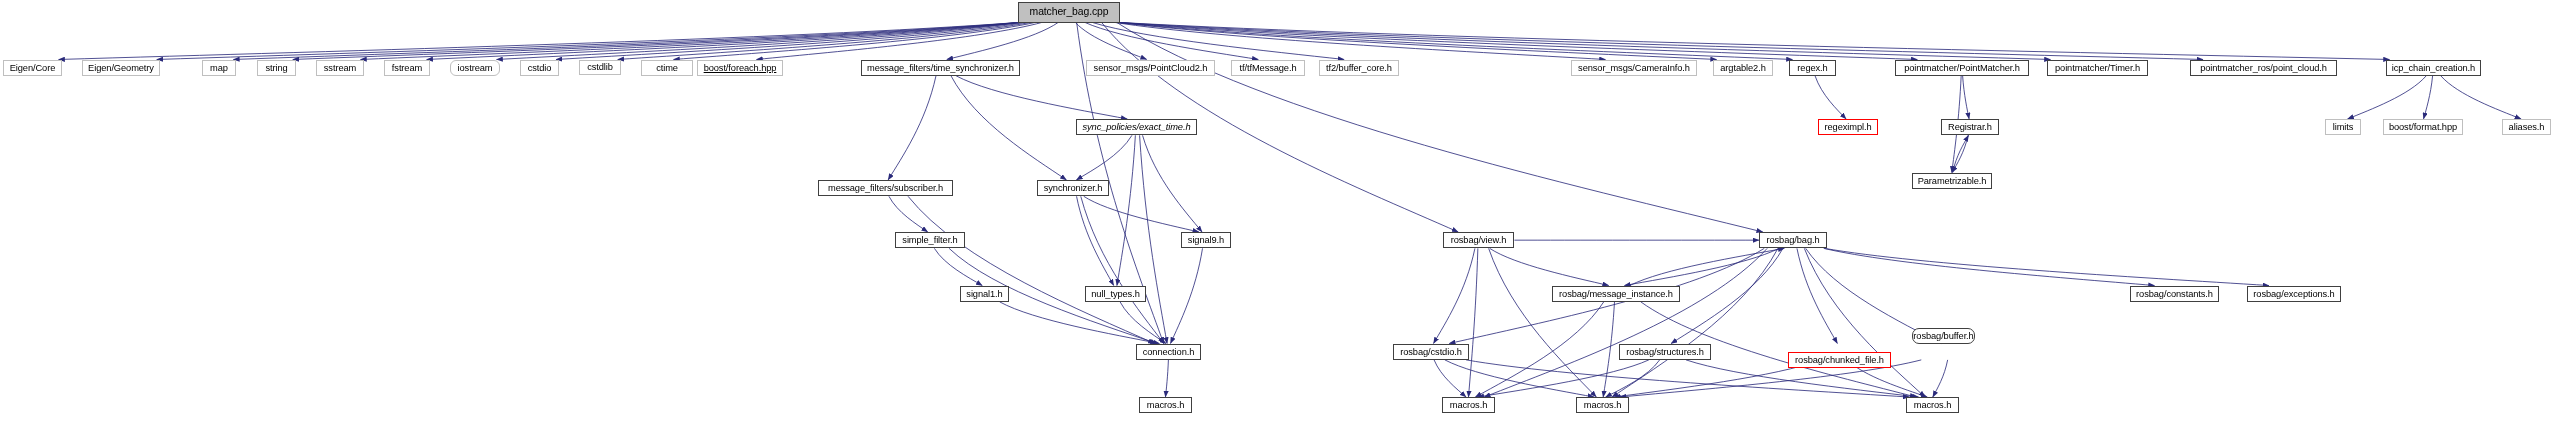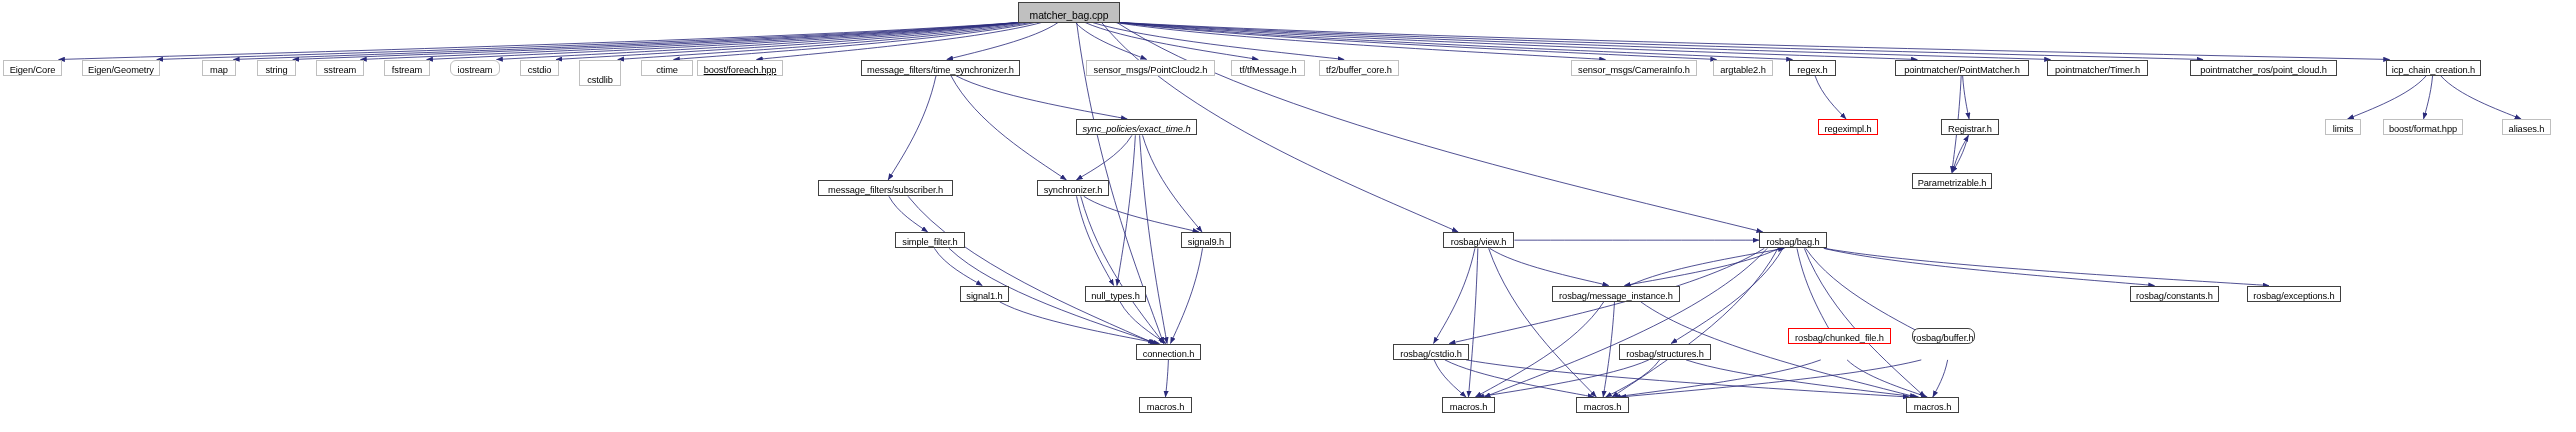--- a/index.html
+++ b/index.html
@@ -1,19 +1,19 @@
 <!DOCTYPE html>
 <html style="font-size:12px"><head>
 <meta charset="utf-8">
 <style>
   html,body{margin:0;padding:0;background:#ffffff;}
   #graph{position:relative;width:2576px;height:432px;background:#ffffff;
          font-family:"Liberation Sans","DejaVu Sans",sans-serif;overflow:hidden;}
   svg#edges{position:absolute;left:0;top:0;width:2576px;height:432px;}
-  .node{position:absolute;box-sizing:border-box;display:flex;align-items:flex-end;
+  .node{position:absolute;box-sizing:border-box;display:flex;align-items:center;
         justify-content:center;white-space:nowrap;background:#ffffff;
         border:0.7px solid #bfbfbf;color:#000000;height:16.4px;
         font-size:9.3px;line-height:1;letter-spacing:-0.1px;}
   .node.b{border:1px solid #404040;}
   .node.red{border:1px solid #ff0000;}
   .node.root{background:#c0c0c0;border:1px solid #404040;height:21px;font-size:10.4px;}
 </style>
 </head>
 <body>
 
@@ -128,21 +128,21 @@
       </div>
       <div class="node" style="left: 384px; top: 60px; width: 46px; height: 16.4px;">
         <span>fstream</span>
       </div>
       <div class="node" style="left: 450px; top: 60px; width: 50px; height: 16.4px; border-radius: 6px;">
         <span>iostream</span>
       </div>
       <div class="node" style="left: 520px; top: 60px; width: 39px; height: 16.4px;">
         <span>cstdio</span>
       </div>
-      <div class="node" style="left: 579px; top: 60px; width: 42px; height: 26px;">
+      <div class="node" style="left: 579px; top: 60px; width: 42px; height: 15px;">
         <span>cstdlib</span>
       </div>
       <div class="node" style="left: 641px; top: 60px; width: 52px; height: 16.4px;">
         <span>ctime</span>
       </div>
       <div class="node" style="left: 697px; top: 60px; width: 86px; height: 16.4px; text-decoration: underline;">
         <span>boost/foreach.hpp</span>
       </div>
       <div class="node b" style="left: 861px; top: 60px; width: 159px; height: 16.4px;">
         <span>message_filters/time_synchronizer.h</span>
@@ -233,21 +233,21 @@
       </div>
       <div class="node b" style="left: 1136px; top: 344px; width: 65px; height: 16.4px;">
         <span>connection.h</span>
       </div>
       <div class="node b" style="left: 1393px; top: 344px; width: 76px; height: 16.4px;">
         <span>rosbag/cstdio.h</span>
       </div>
       <div class="node b" style="left: 1619px; top: 344px; width: 92px; height: 16.4px;">
         <span>rosbag/structures.h</span>
       </div>
-      <div class="node red" style="left: 1788px; top: 328px; width: 103px; height: 16.4px;">
+      <div class="node red" style="left: 1788px; top: 352px; width: 103px; height: 16.4px;">
         <span>rosbag/chunked_file.h</span>
       </div>
       <div class="node b" style="left: 1912px; top: 328px; width: 63px; height: 16.4px; border-radius: 7px;">
         <span>rosbag/buffer.h</span>
       </div>
       <div class="node b" style="left: 1139px; top: 397px; width: 53px; height: 16.4px;">
         <span>macros.h</span>
       </div>
       <div class="node b" style="left: 1442px; top: 397px; width: 53px; height: 16.4px;">
         <span>macros.h</span>

